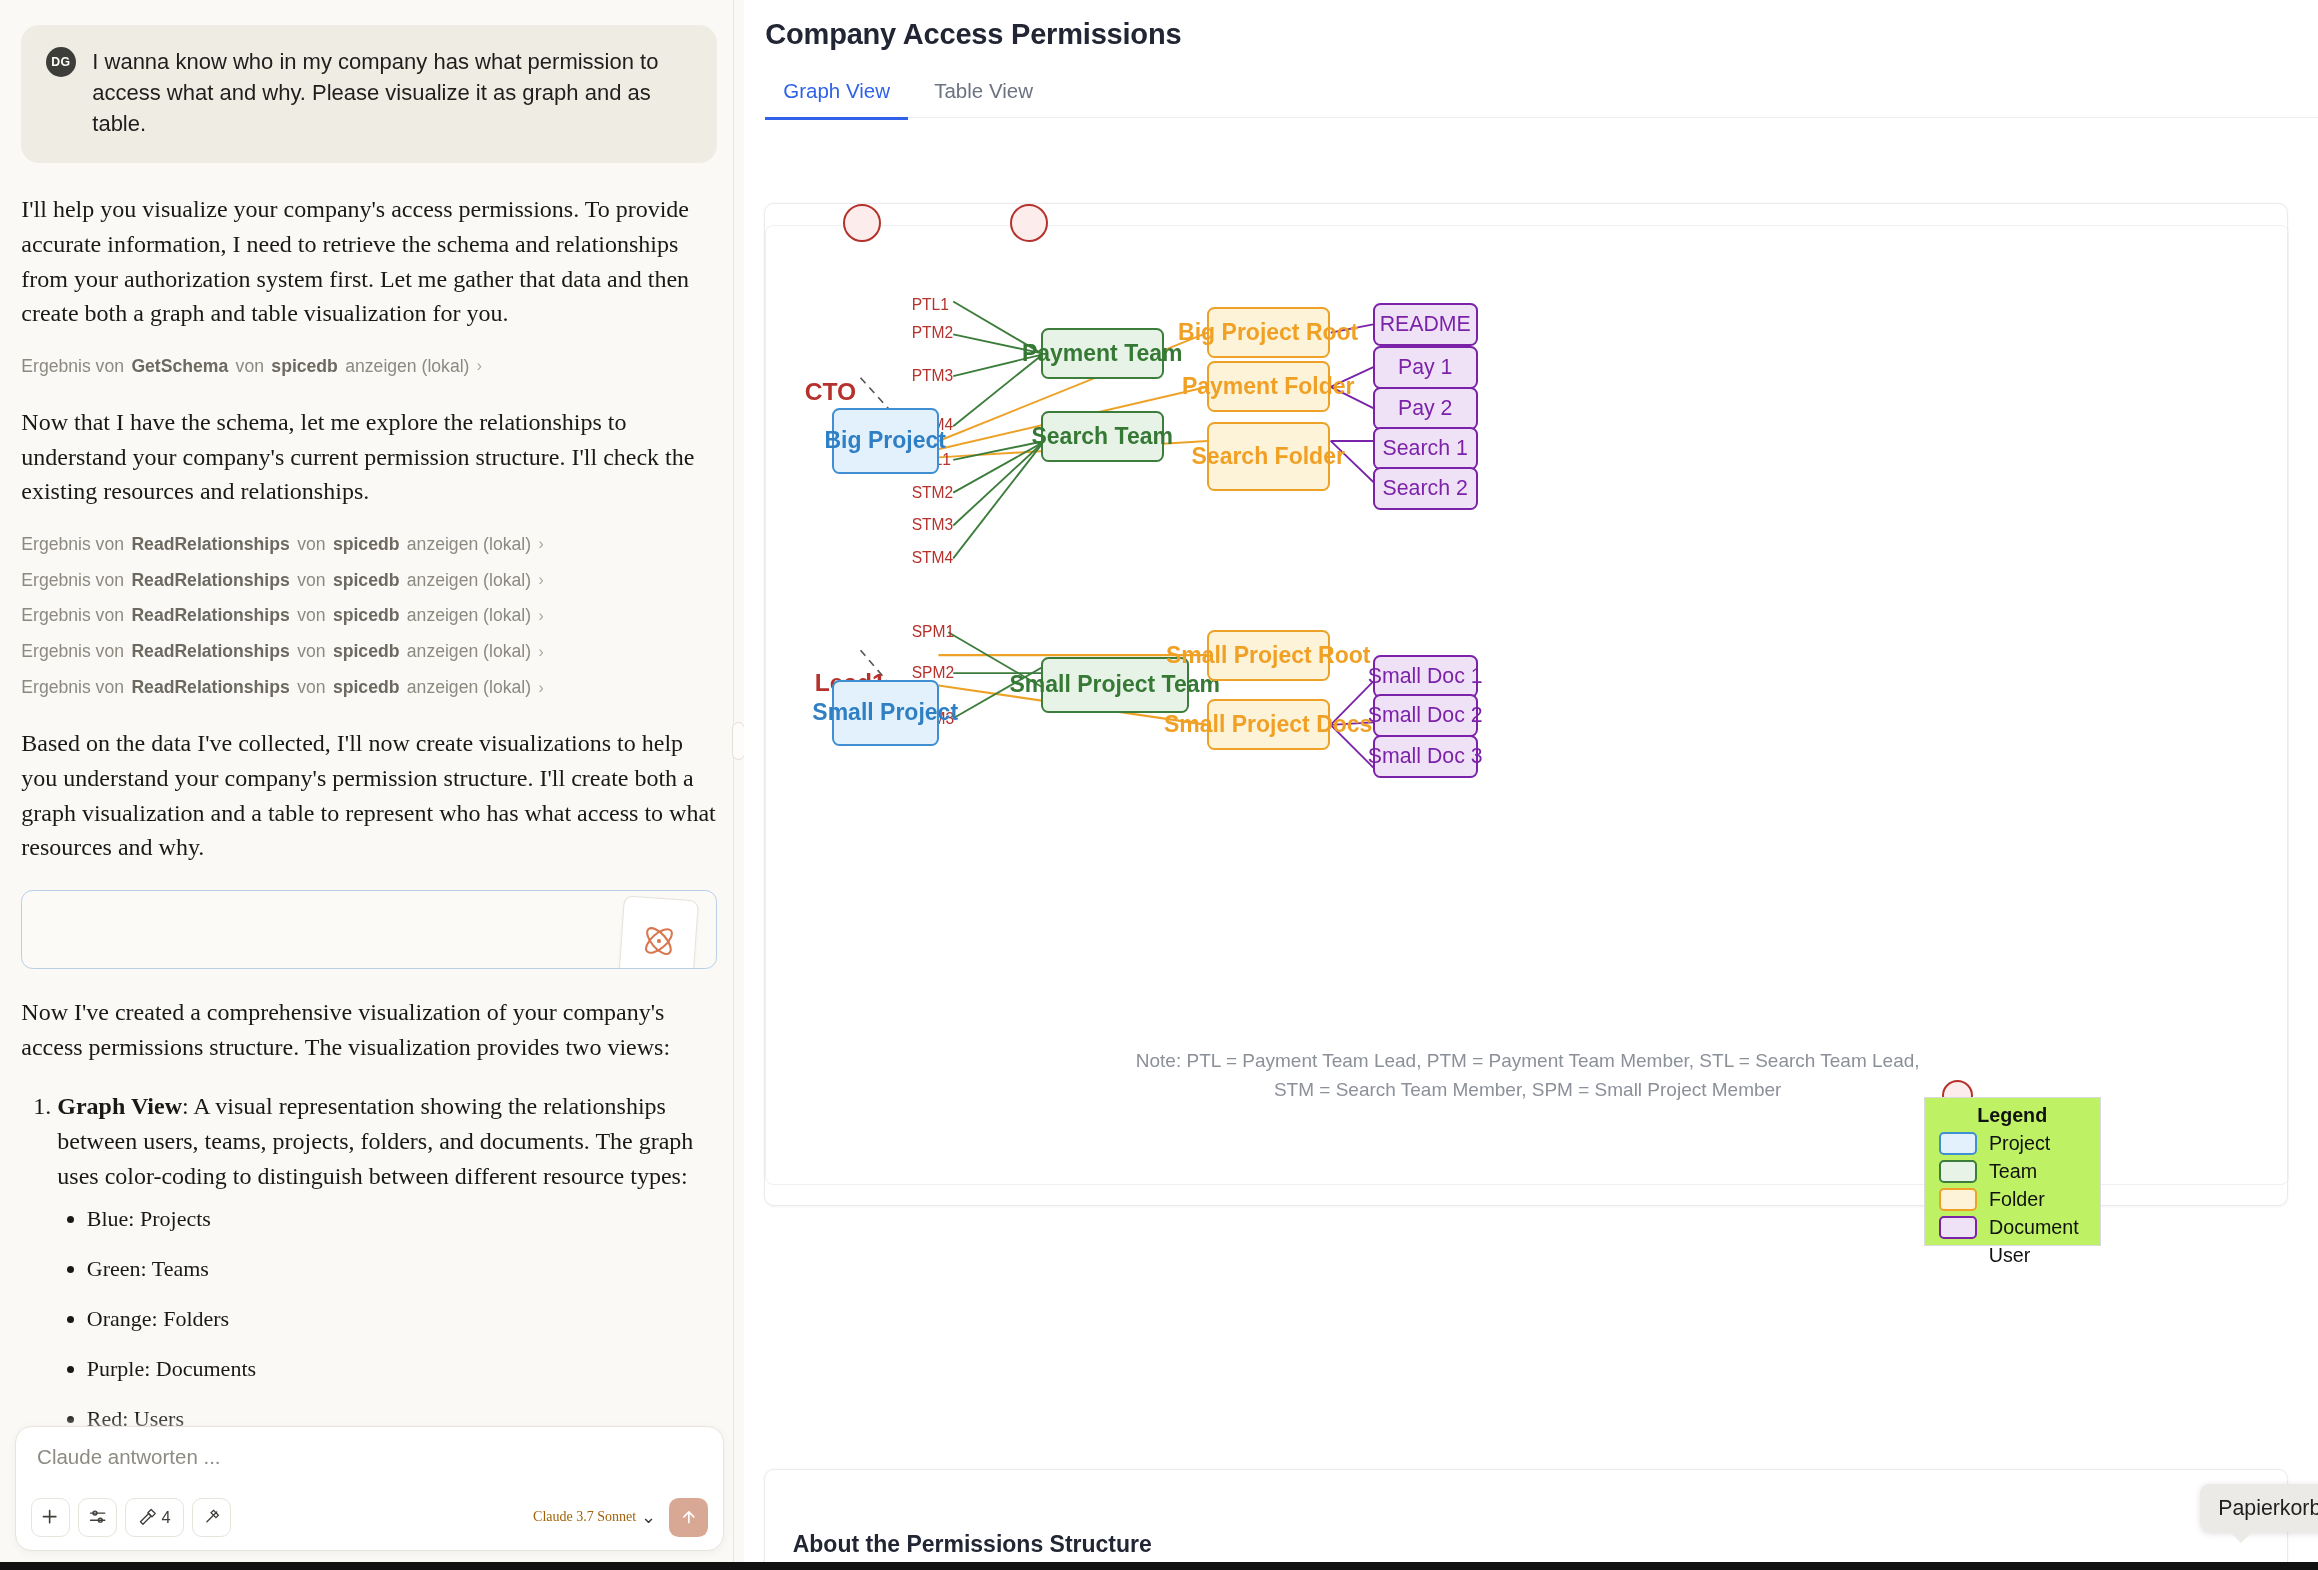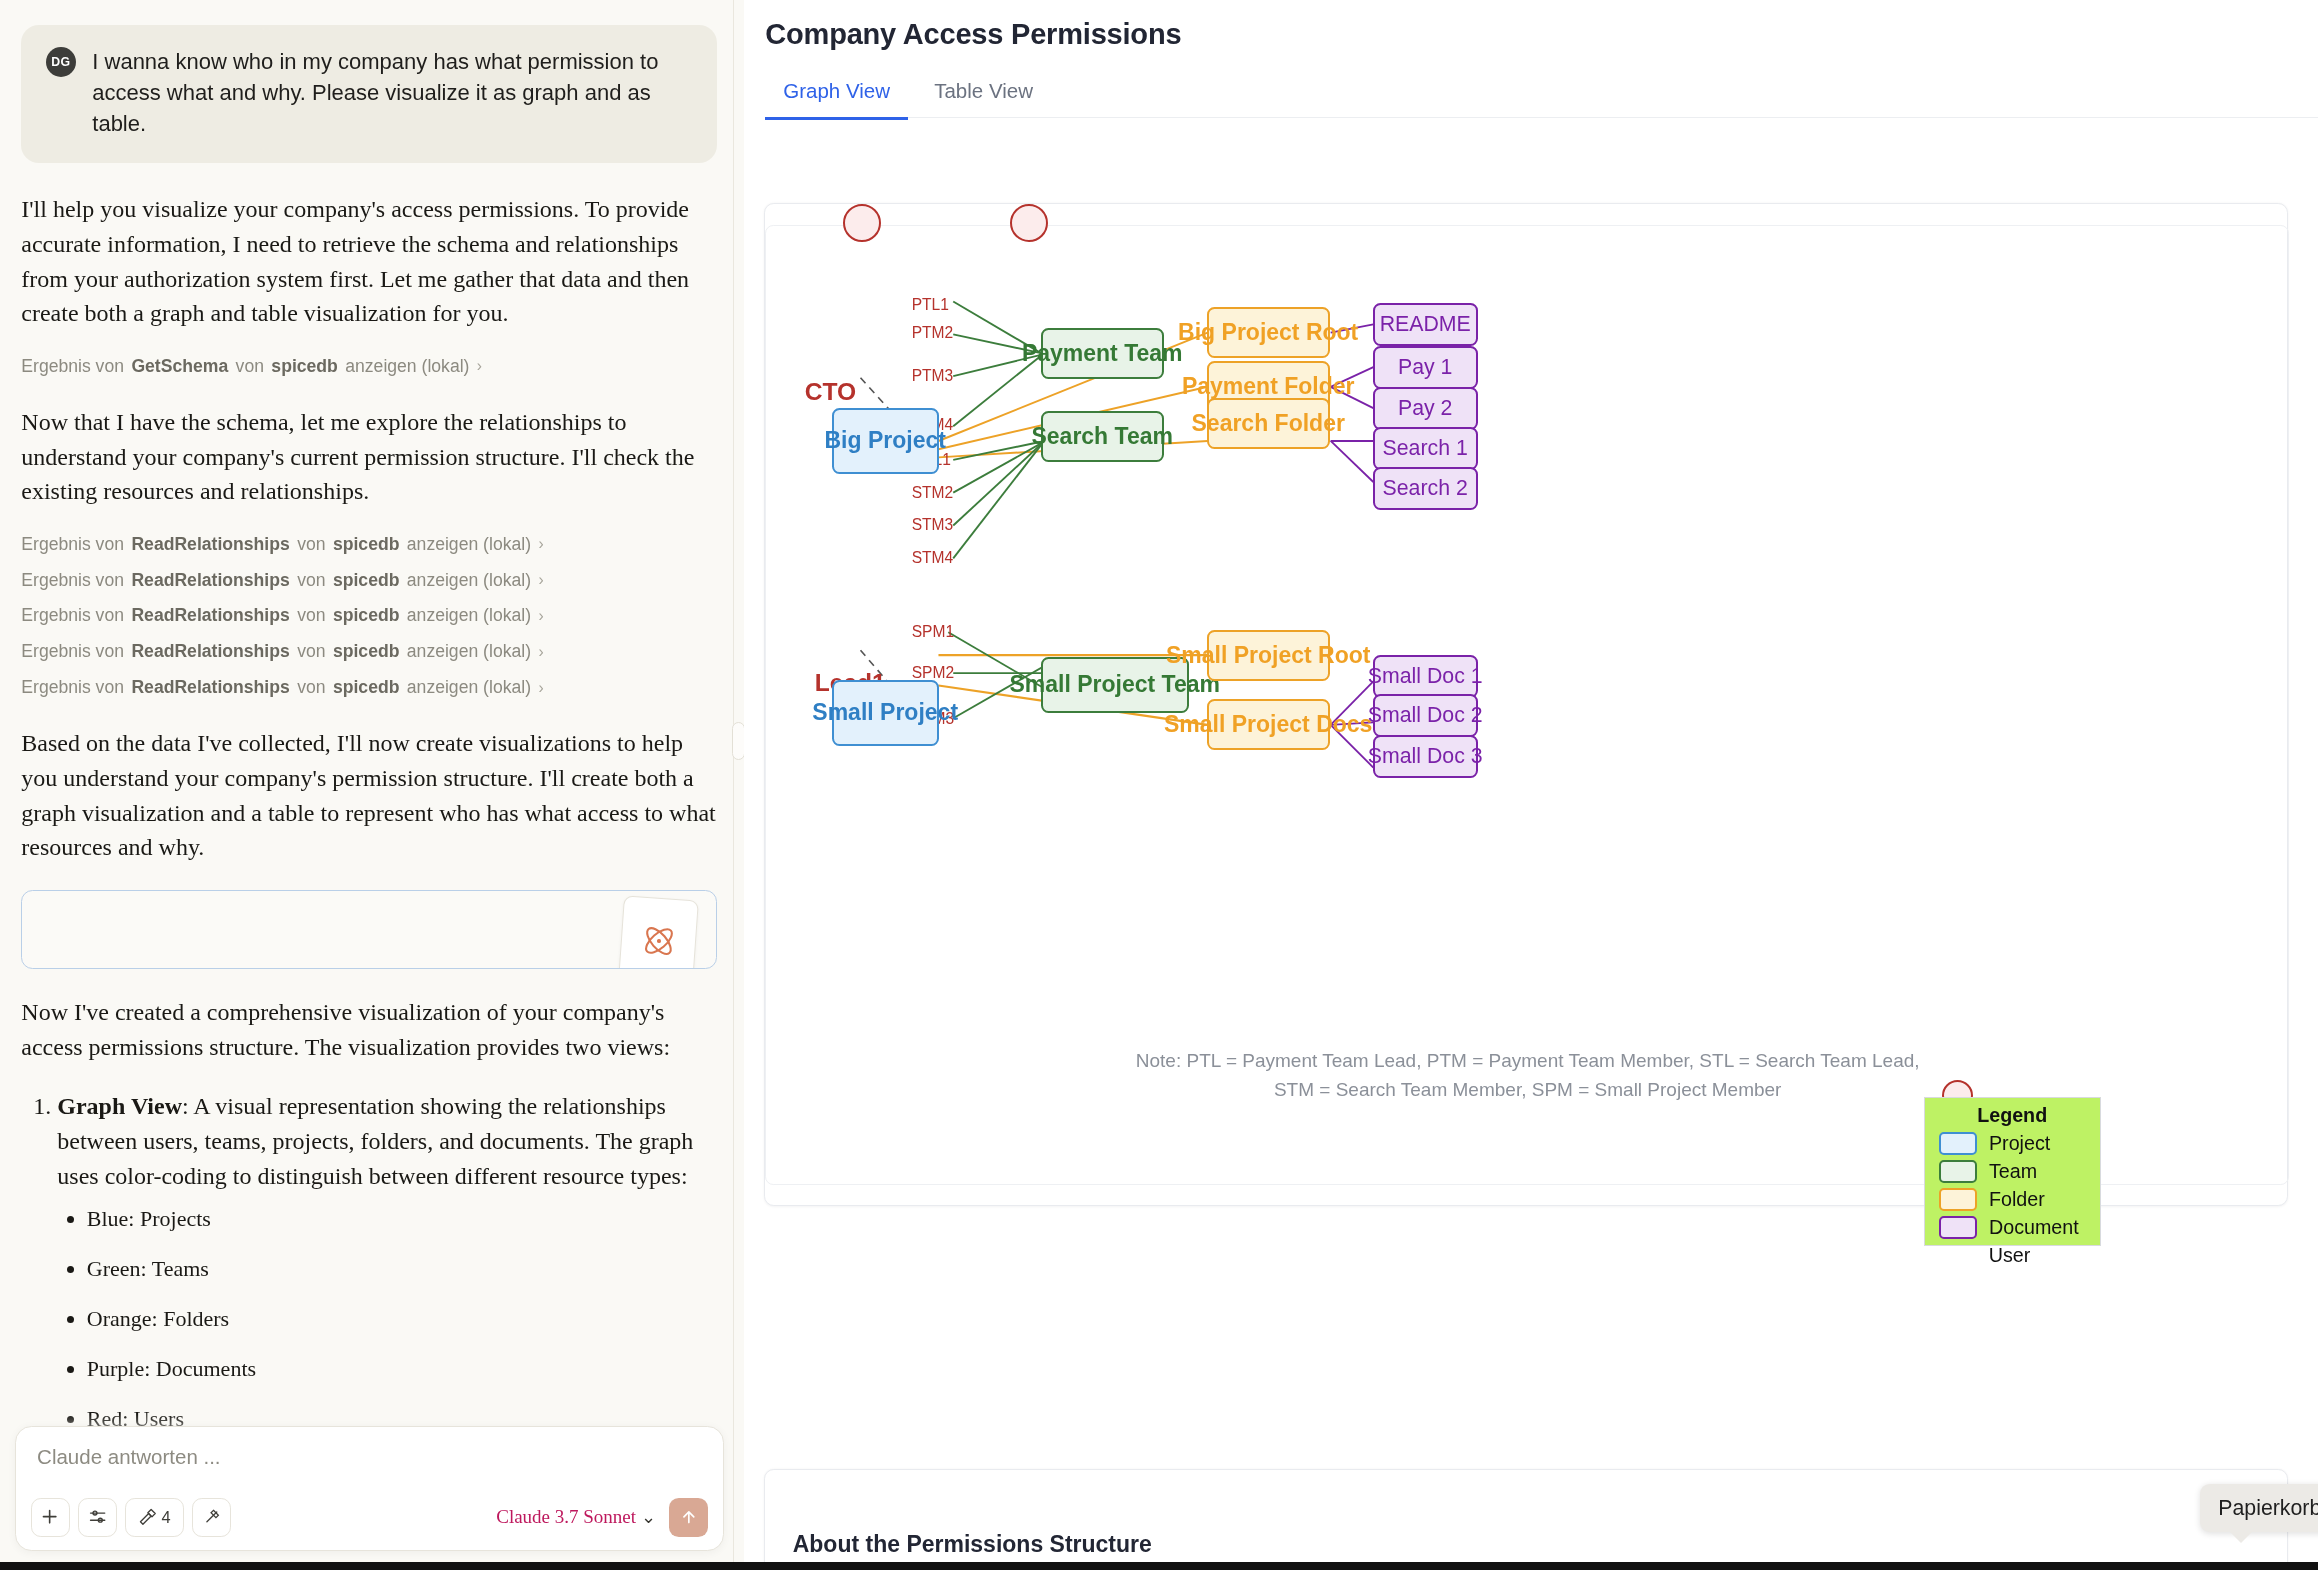--- a/index.html
+++ b/index.html
@@ -114,21 +114,21 @@
   .composer-tools { position:absolute; left:14.8px; bottom:13px; display:flex; gap:8.2px; }
   .ctool {
     width:39px;height:39px;border:0.8px solid #e7e4db;border-radius:9.8px;
     background:#fff; display:flex;align-items:center;justify-content:center;
     color:#3f3e39;
   }
   .ctool.wide { width:59px; gap:3.3px; font-size:16.4px; }
   .composer-right { position:absolute; right:14.8px; bottom:13px; display:flex; align-items:center; gap:13px; }
   #model-name {
     font-family:"Liberation Serif", serif;
-    font-size:19px; color:#be185d;
+    font-size:14px; color:#a16207;
   }
   #send-btn {
     width:39px;height:39px;border-radius:9.8px;background:#d9a894;
     display:flex;align-items:center;justify-content:center;color:#fff;
   }
 
   
   #resize-handle {
     position:absolute; left:733px; top:0; width:11.5px; height:1570px;
     border-left:0.8px solid #eae7de;
@@ -463,21 +463,21 @@
       <div class="edgelabel" style="left:146px; top:397px;">SPM1</div>
       <div class="edgelabel" style="left:146px; top:438px;">SPM2</div>
       <div class="edgelabel" style="left:146px; top:484px;">SPM3</div>
 
       <div class="gnode n-project" style="left:66px; top:182px; width:107px; height:66px;">Big Project</div>
       <div class="gnode n-team" style="left:275px; top:102px; width:123px; height:51px;">Payment Team</div>
       <div class="gnode n-team" style="left:275px; top:185px; width:123px; height:51px;">Search Team</div>
 
       <div class="gnode n-folder" style="left:441px; top:81px; width:123px; height:51px;">Big Project Root</div>
       <div class="gnode n-folder" style="left:441px; top:135px; width:123px; height:51px;">Payment Folder</div>
-      <div class="gnode n-folder" style="left:441px; top:172px; width:123px; height:51px;text-align:center;">Search Folder</div>
+      <div class="gnode n-folder" style="left:441px; top:196px; width:123px; height:69px;text-align:center;">Search Folder</div>
 
       <div class="gnode n-doc" style="left:607px; top:77px; width:105px; height:43px;">README</div>
       <div class="gnode n-doc" style="left:607px; top:120px; width:105px; height:43px;">Pay 1</div>
       <div class="gnode n-doc" style="left:607px; top:161px; width:105px; height:43px;">Pay 2</div>
       <div class="gnode n-doc" style="left:607px; top:201px; width:105px; height:43px;">Search 1</div>
       <div class="gnode n-doc" style="left:607px; top:241px; width:105px; height:43px;">Search 2</div>
 
       <div class="gnode n-project" style="left:66px; top:454px; width:107px; height:66px;">Small Project</div>
       <div class="gnode n-team" style="left:275px; top:431px; width:148px; height:56px;">Small Project Team</div>
       <div class="gnode n-folder" style="left:441px; top:404px; width:123px; height:51px;">Small Project Root</div>

